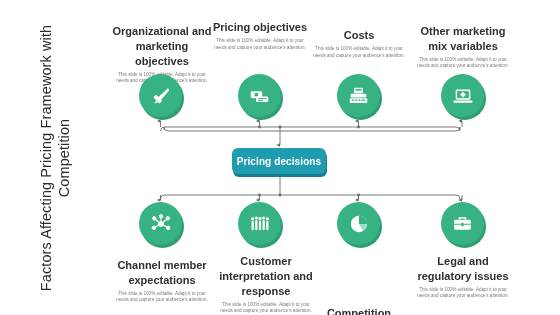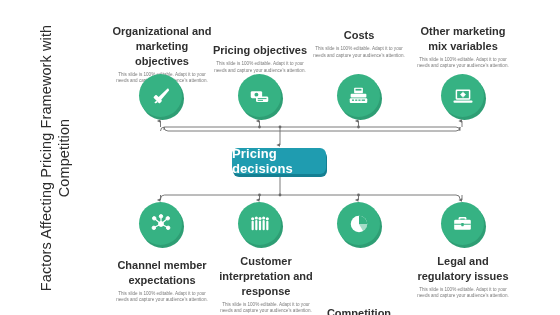--- a/index.html
+++ b/index.html
@@ -119,21 +119,21 @@
     top: 0;
     width: 94px;
     height: 26px;
     border-radius: 6px;
     background: #1f9cb0;
     display: flex;
     align-items: center;
     justify-content: center;
   }
   .center-box-label {
-    font-size: 13px;
+    font-size: 10px;
     font-weight: bold;
     color: #ffffff;
     letter-spacing: 0.1px;
   }
 
   
   .connectors {
     position: absolute;
     left: 0;
     top: 0;
@@ -149,21 +149,21 @@
 
   <div class="title-wrap">
     <div class="title-rot">Factors Affecting Pricing Framework with Competition</div>
   </div>
 
   <div class="node" style="left:110px; top:24px;">
     <div class="node-label">Organizational and marketing objectives</div>
     <div class="node-desc">This slide is 100% editable. Adapt it to your needs and capture your audience's attention.</div>
   </div>
 
-  <div class="node" style="left:208px; top:43px;">
+  <div class="node" style="left:208px; top:20px;">
     <div class="node-label">Pricing objectives</div>
     <div class="node-desc">This slide is 100% editable. Adapt it to your needs and capture your audience's attention.</div>
   </div>
 
   <div class="node" style="left:307px; top:28px;text-align:center;">
     <div class="node-label">Costs</div>
     <div class="node-desc">This slide is 100% editable. Adapt it to your needs and capture your audience's attention.</div>
   </div>
 
   <div class="node" style="left:411px; top:24px;">

